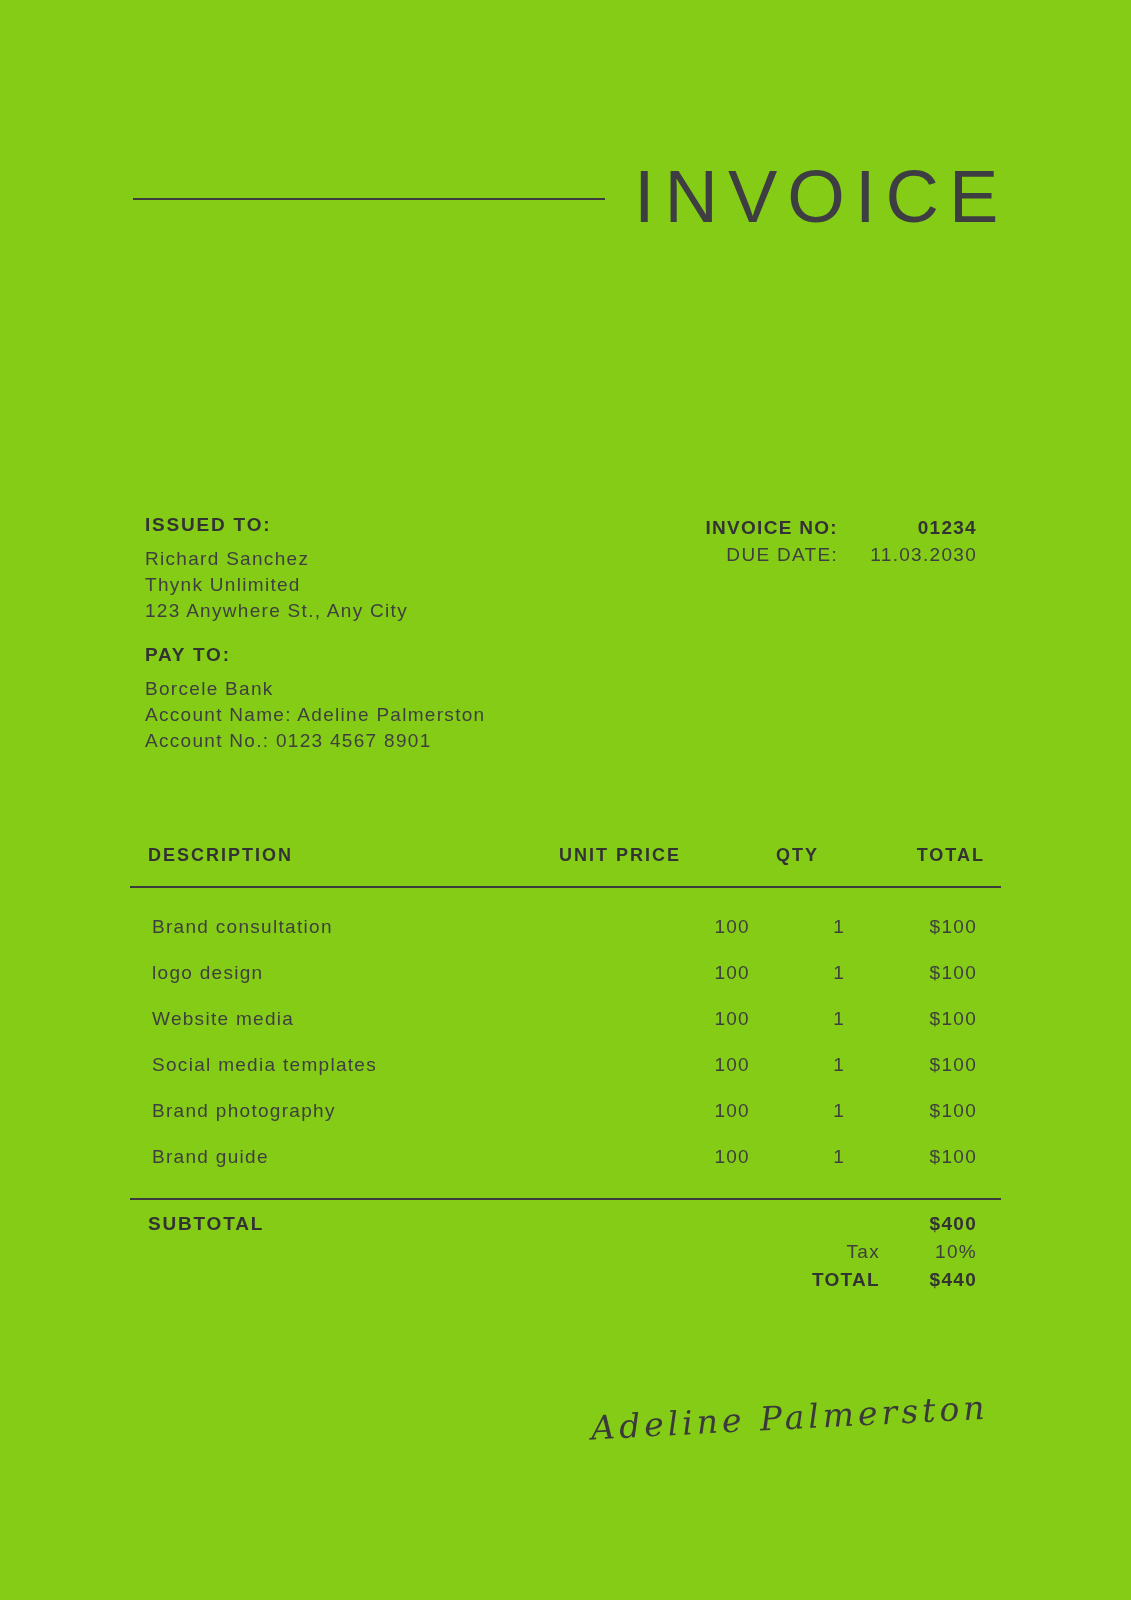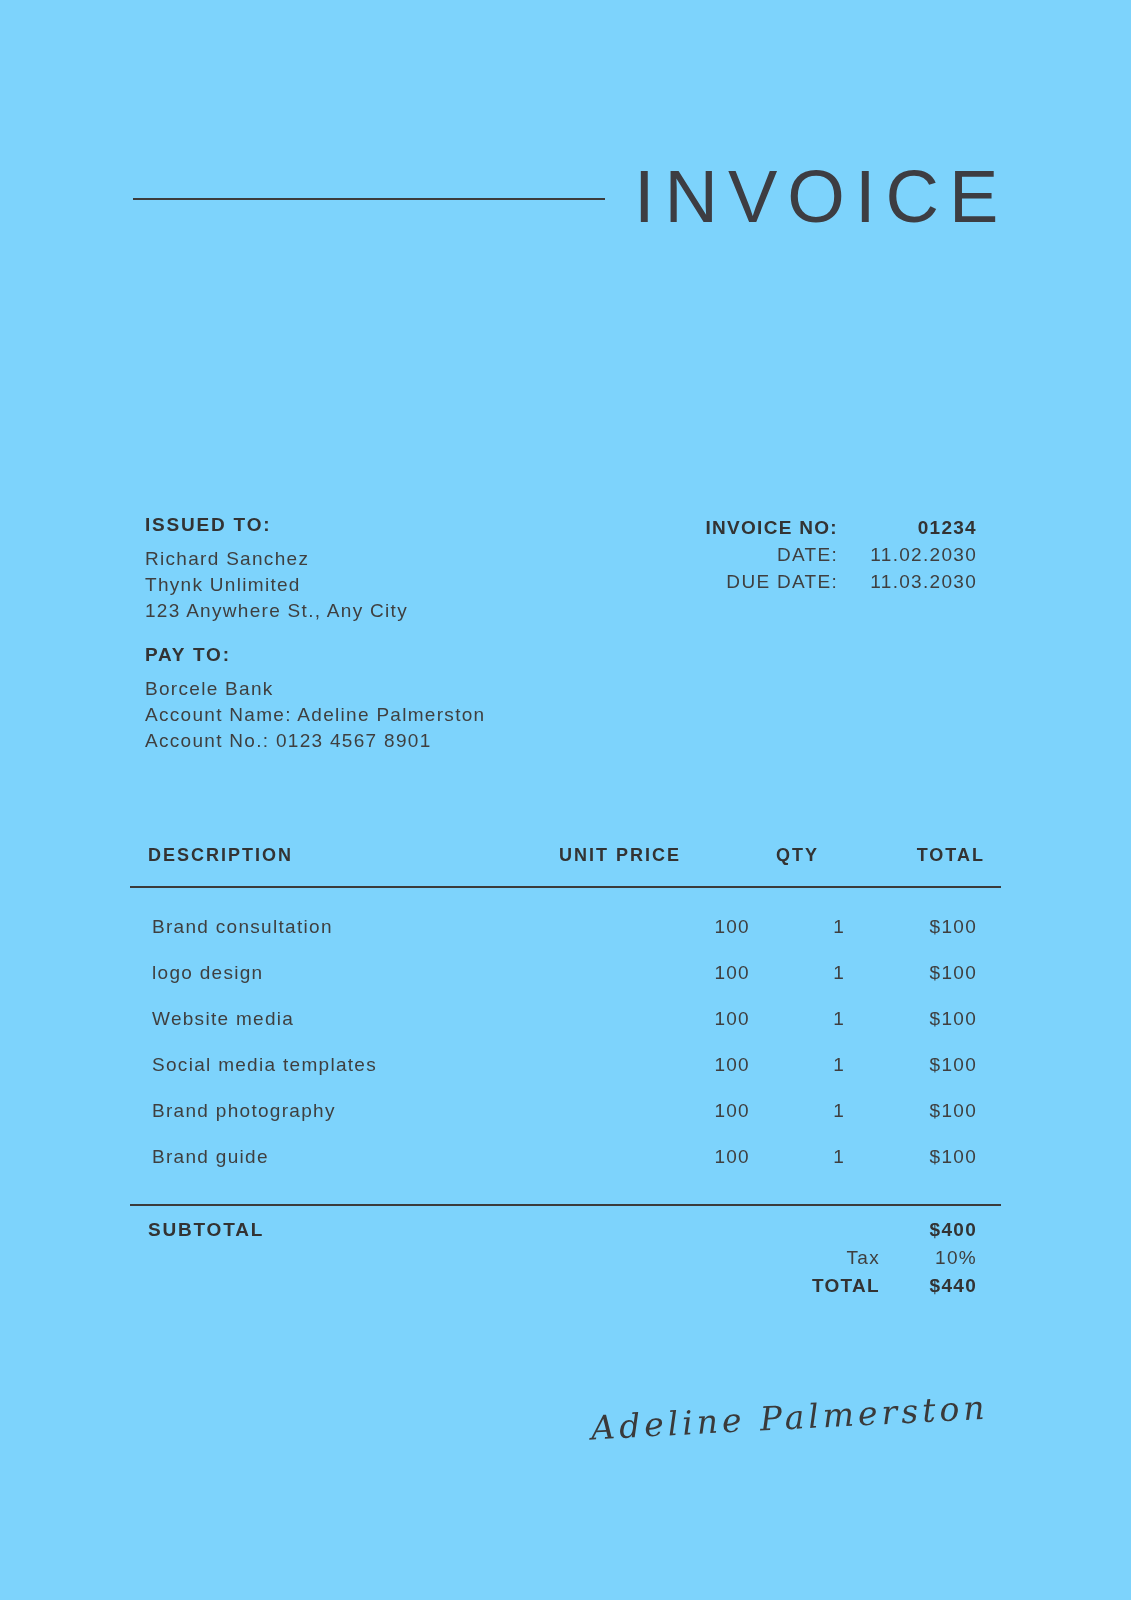--- a/index.html
+++ b/index.html
@@ -1,21 +1,21 @@
 <!DOCTYPE html>
 <html><head>
 <meta charset="utf-8">
 <style>
   * { margin:0; padding:0; box-sizing:border-box; }
   html,body { background:#ffffff; }
   .page {
     position:relative;
     width:1131px; height:1600px;
     margin:0 auto;
-    background:#7dd3fc;
+    background:#84cc16;
     font-family:"Liberation Sans", sans-serif;
     color:#3f3f3f;
     overflow:hidden;
   }
 
   
   .title-rule {
     position:absolute; left:133px; top:198px;
     width:472px; height:2px; background:#3c3c3c;
   }
@@ -49,21 +49,21 @@
   .items { position:absolute; left:130px; top:845px; width:871px; }
   .thead {
     display:grid; grid-template-columns:360px 260px 95px 156px;
     font-size:18px; font-weight:700; letter-spacing:2px; color:#333333;
     padding-bottom:20px;
   }
   .thead .c1 { padding-left:18px; text-align:left; }
   .thead .c2, .thead .c3 { text-align:center; }
   .thead .c4 { text-align:right; padding-right:16px; }
   .rule { height:2px; background:#3b3b3b; }
-  .tbody { padding-top:16px; padding-bottom:24px; }
+  .tbody { padding-top:16px; padding-bottom:18px; }
   .trow {
     display:grid; grid-template-columns:360px 260px 95px 156px;
     height:46px; align-items:center;
     font-size:19px; letter-spacing:1.3px; color:#3f3f3f;
   }
   .trow .c1 { padding-left:22px; text-align:left; }
   .trow .c2, .trow .c3 { text-align:right; }
   .trow .c4 { text-align:right; padding-right:24px; }
 
   
@@ -99,24 +99,20 @@
       <div>Richard Sanchez</div>
       <div>Thynk Unlimited</div>
       <div>123 Anywhere St., Any City</div>
     </div>
   </div>
 
   <div class="invoice-meta">
     <div class="meta-row strong">
       <div class="meta-label">INVOICE NO:</div>
       <div class="meta-value">01234</div>
-    </div>
-    <div class="meta-row">
-      <div class="meta-label">DATE:</div>
-      <div class="meta-value">11.02.2030</div>
     </div>
     <div class="meta-row">
       <div class="meta-label">DUE DATE:</div>
       <div class="meta-value">11.03.2030</div>
     </div>
   </div>
 
   <div class="pay-to">
     <div class="block-label">PAY TO:</div>
     <div class="block-lines">

